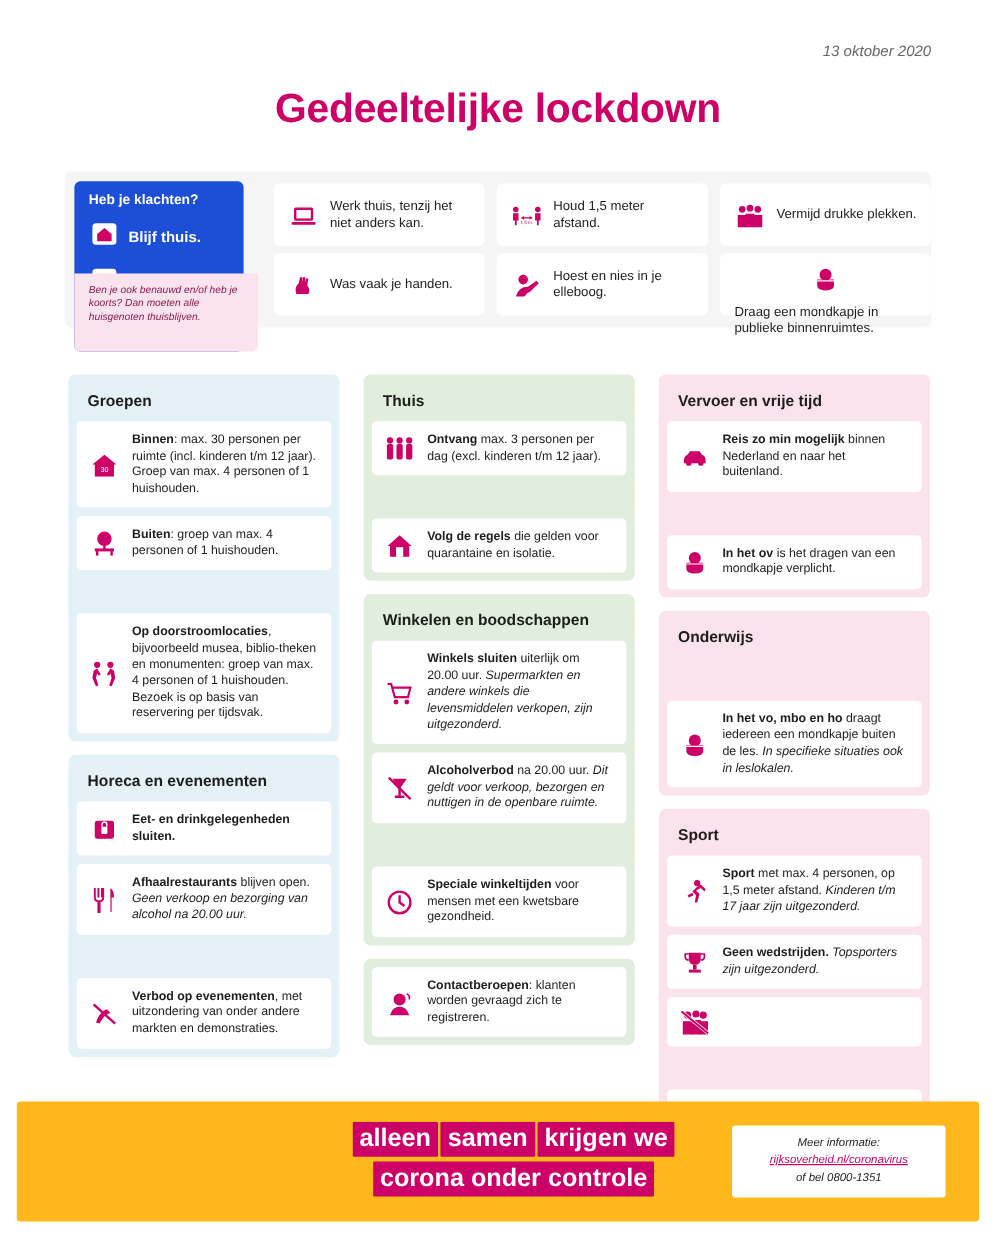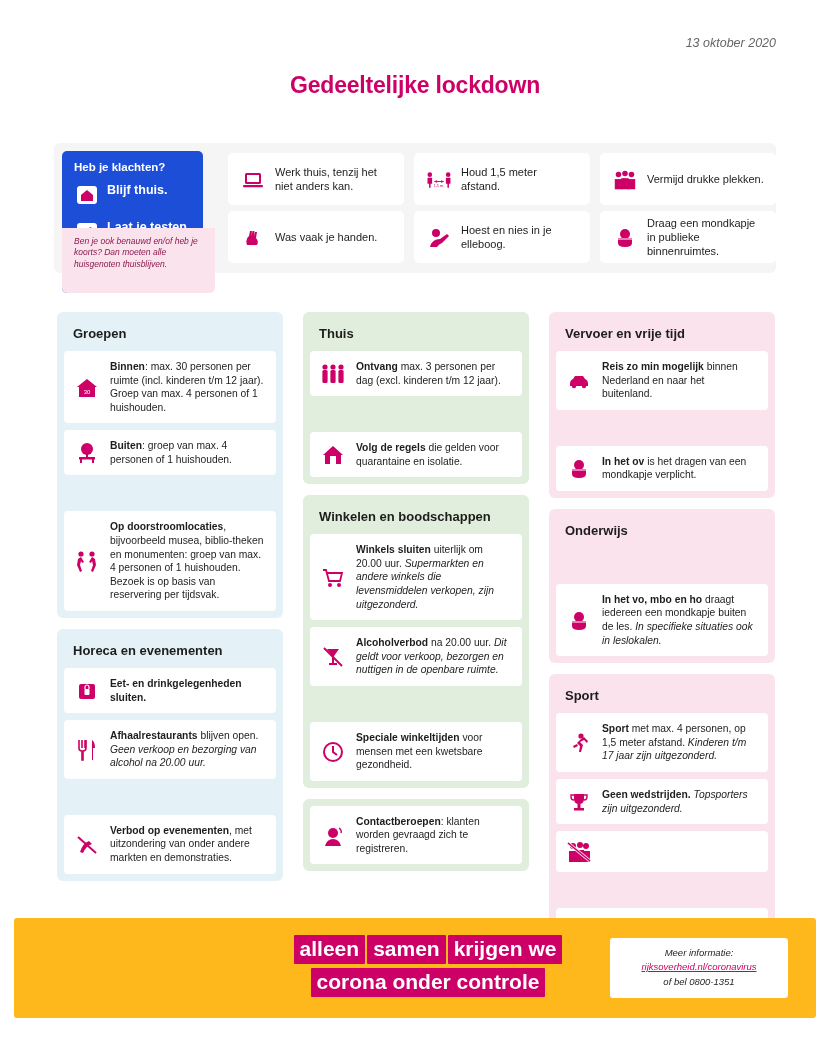--- a/index.html
+++ b/index.html
@@ -13,40 +13,40 @@
   }
   .page { position: relative; width: 830px; height: 1038px; }
 
   .date {
     position: absolute; top: 36px; right: 54px;
     font-size: 12.5px; color: #666; font-style: italic;
   }
   .title {
     position: absolute; top: 72px; left: 0; width: 830px;
     text-align: center;
-    font-size: 23px; font-weight: bold; color: #cc0066;
+    font-size: 34px; font-weight: bold; color: #cc0066;
     letter-spacing: -0.2px;
   }
 
   
   .topband {
     position: absolute; left: 54px; top: 143px;
     width: 722px; height: 130px;
     background: #f5f5f5; border-radius: 6px;
     padding: 8px;
   }
   .klachten {
     position: absolute; left: 62px; top: 151px;
     width: 141px; height: 142px;
     background: #1d4ed8; color: #fff;
     border-radius: 5px;
     padding: 10px 10px 6px 12px;
   }
   .klachten .k-title { font-size: 11.5px; font-weight: bold; margin-bottom: 10px; }
-  .klachten .k-row { display: flex; gap: 7px; margin-bottom: 9px; }
+  .klachten .k-row { display: flex; align-items: center; gap: 7px; margin-bottom: 9px; }
   .klachten .k-row .lbl { font-size: 12.5px; font-weight: bold; }
   .klachten-note {
     position: absolute; left: 62px; top: 228px;
     width: 153px; height: 65px;
     background: #fbe3ee; color: #8c1a4e;
     border-radius: 0 0 5px 5px;
     padding: 8px 12px;
     font-size: 8.5px; font-style: italic; line-height: 1.35;
   }
 
@@ -194,21 +194,21 @@
   </div>
   <div class="tile" style="left:414px; top:211px; width:176px; height:52px;">
     <span class="ico">
       <svg width="26" height="22" viewBox="0 0 26 22">
           <circle cx="10" cy="6" r="4" fill="#cc0066"></circle>
           <path d="M4 20 q2 -8 10 -8 l7 -5 2 2 -7 7 q-3 1 -5 4 z" fill="#cc0066"></path>
         </svg>
     </span>
     <span class="txt">Hoest en nies in je elleboog.</span>
   </div>
-  <div class="tile" style="left:600px; top:211px; width:176px; height:52px;">
+  <div class="tile" style="left:600px; top:211px; width:176px; height:52px;flex-direction:column;">
     <span class="ico">
       <svg width="22" height="22" viewBox="0 0 22 22">
           <circle cx="11" cy="7" r="5" fill="#cc0066"></circle>
           <path d="M4 11 h14 v5 q0 4 -7 4 q-7 0 -7 -4 z" fill="#cc0066"></path>
           <path d="M4 12 h14" stroke="#fff" stroke-width="1"></path>
         </svg>
     </span>
     <span class="txt">Draag een mondkapje in publieke binnenruimtes.</span>
   </div>
 

